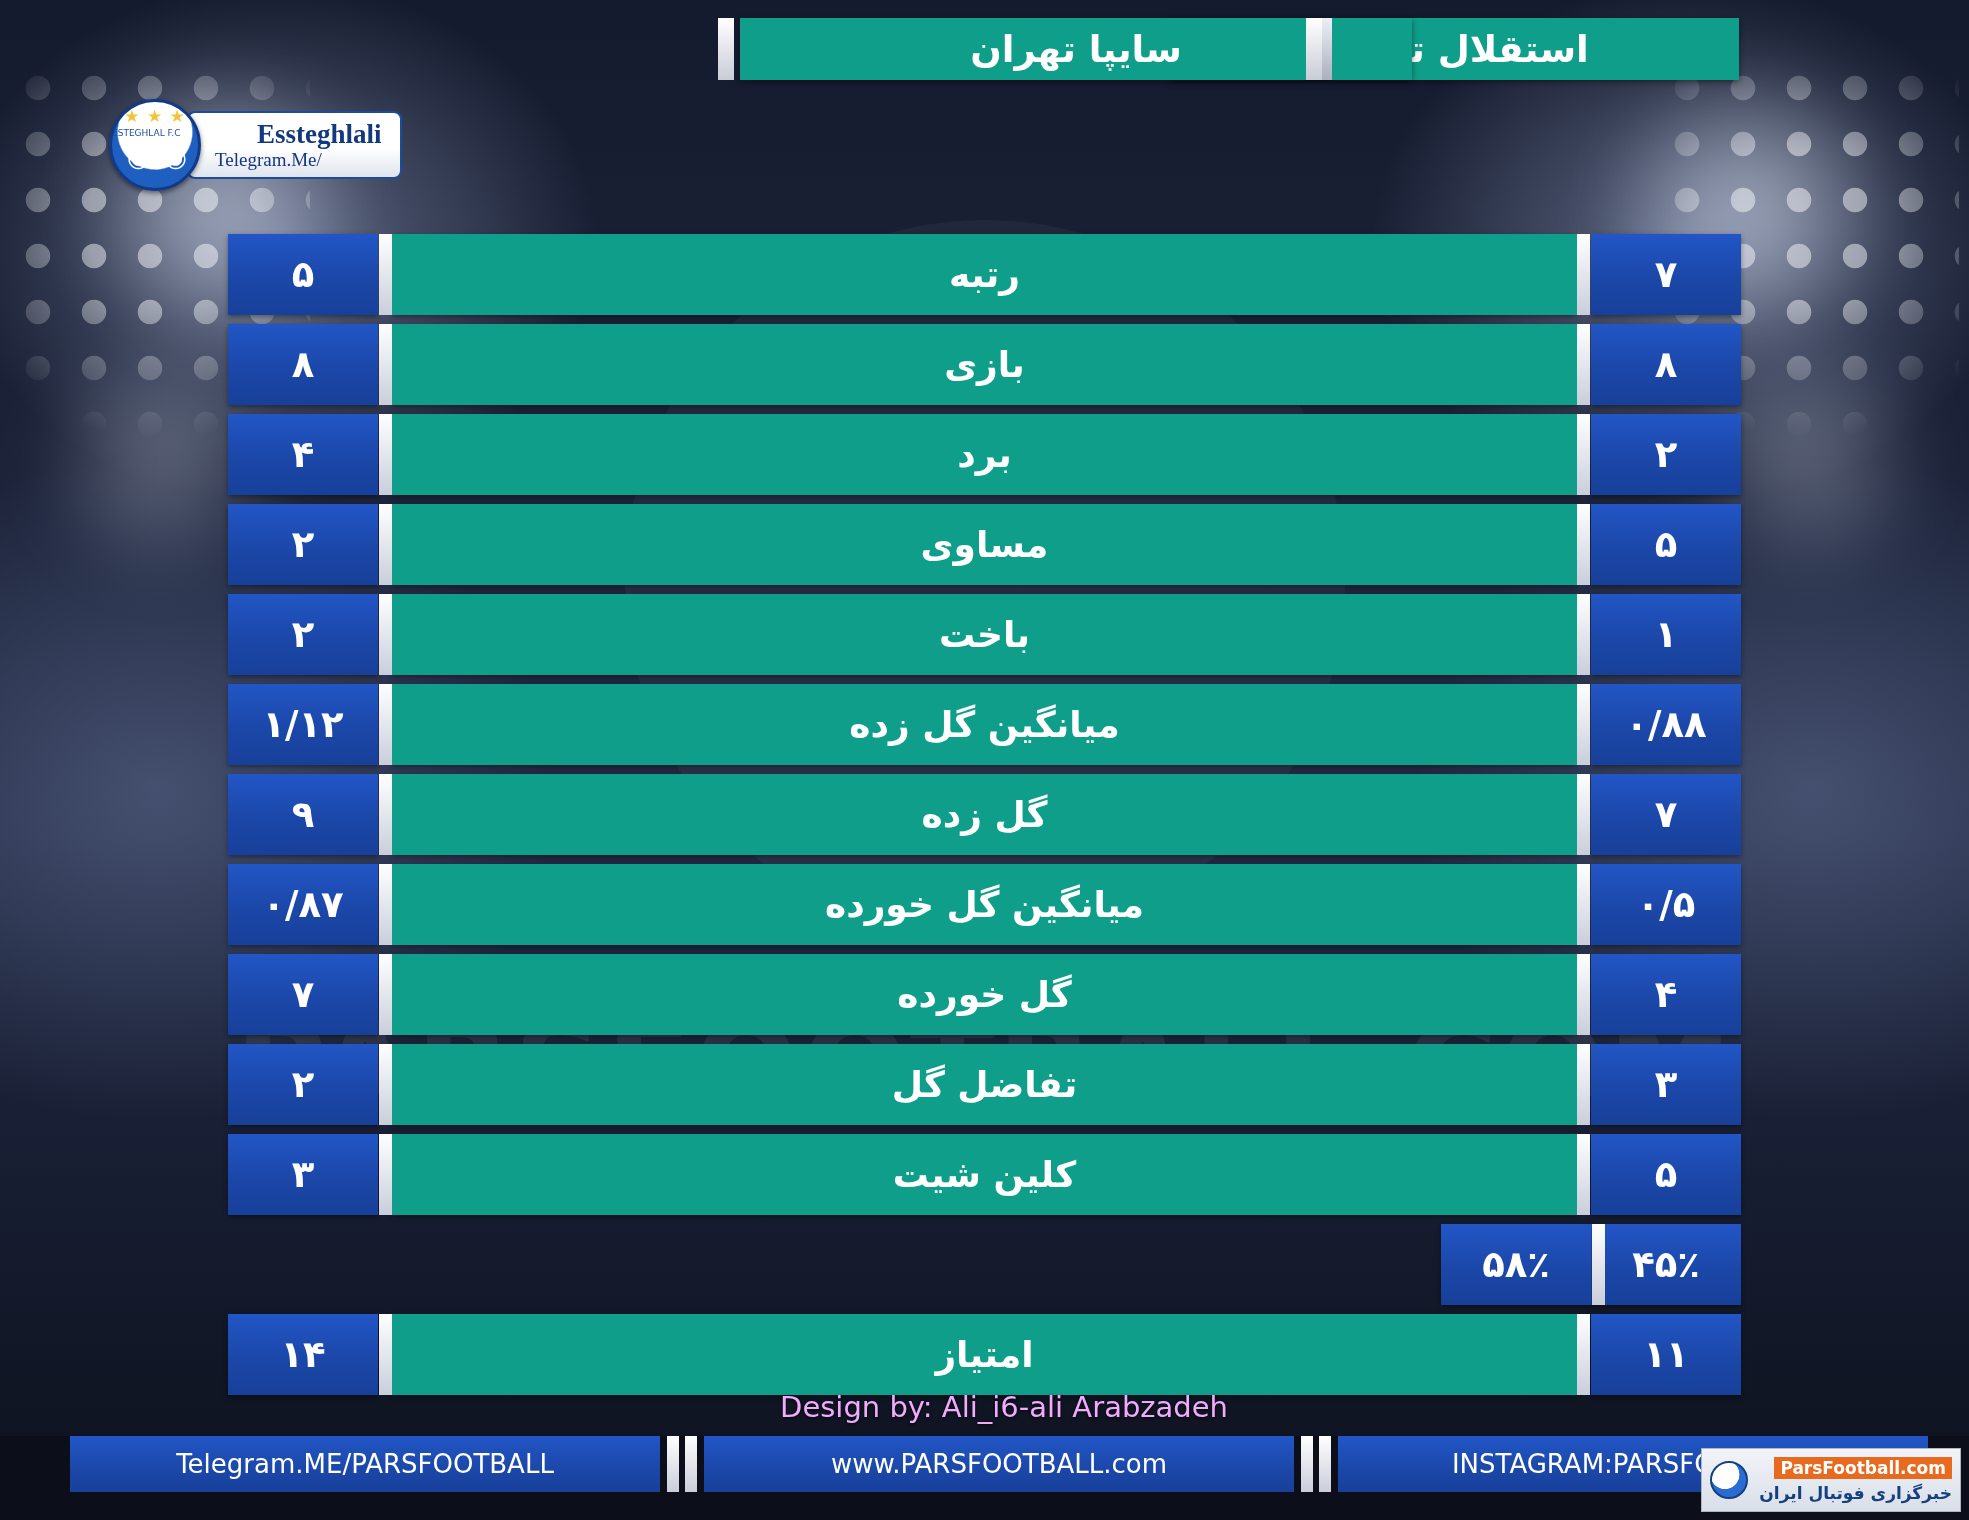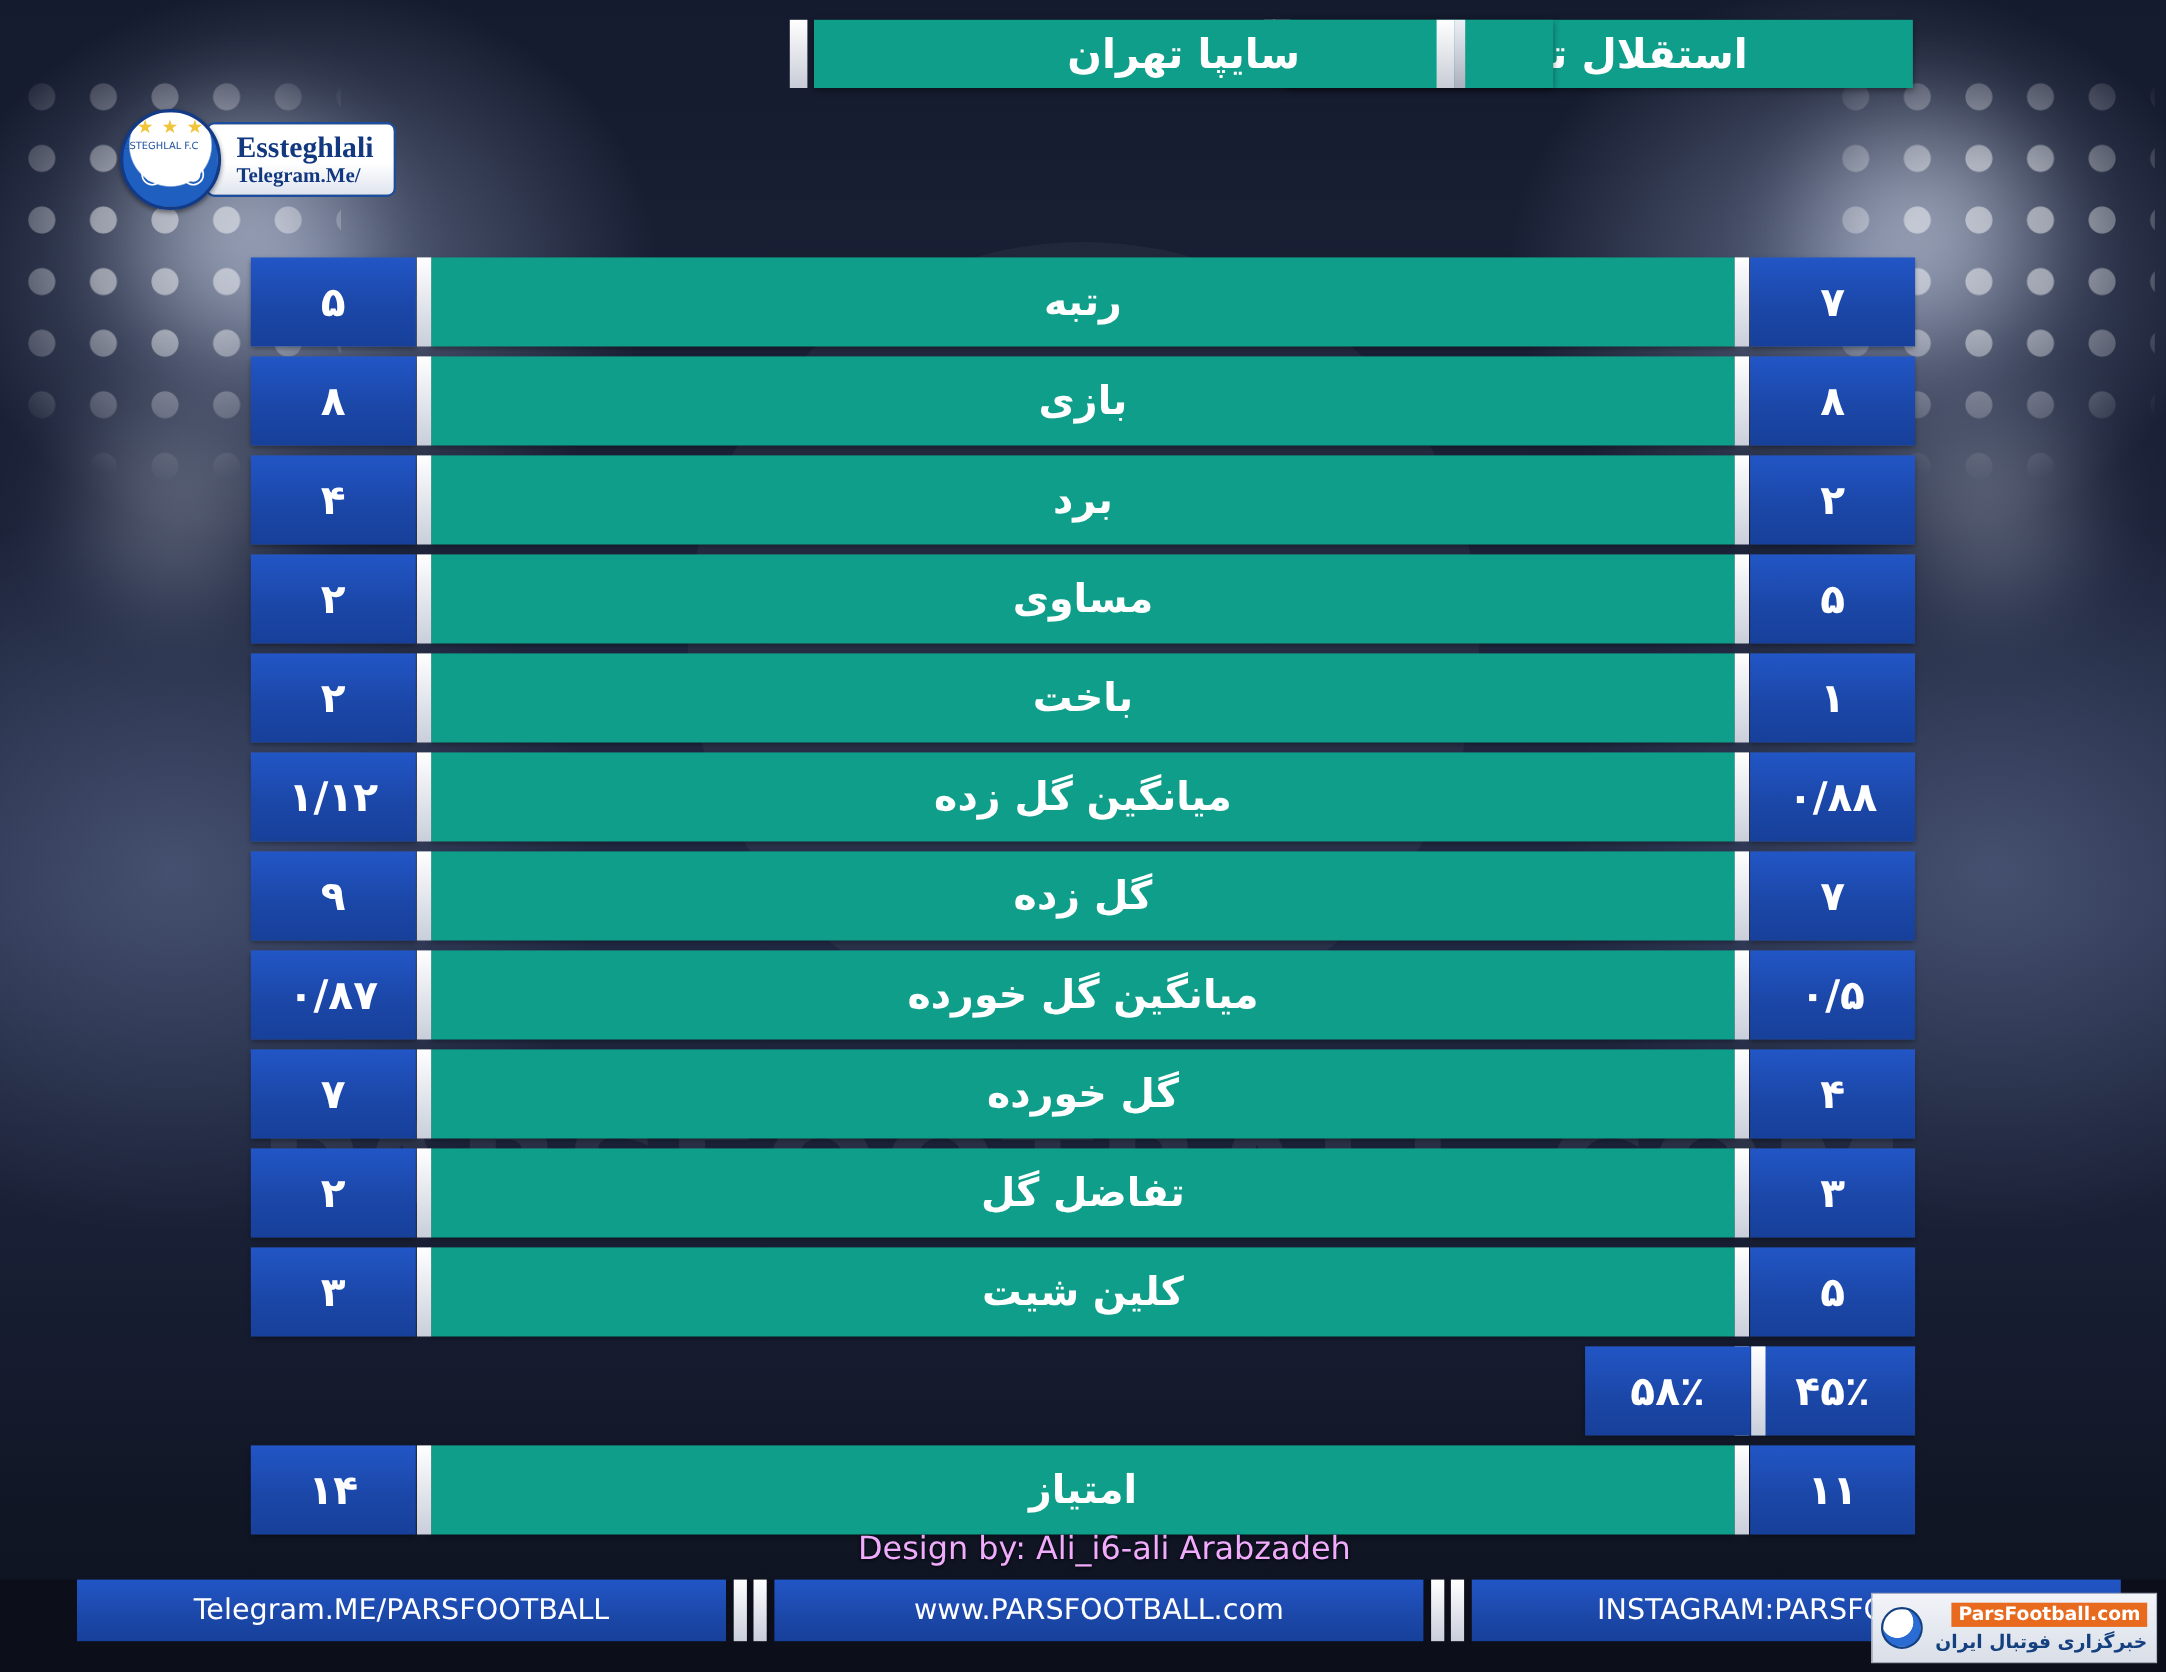--- a/index.html
+++ b/index.html
@@ -157,23 +157,24 @@
     margin-left: -14px;
     background: linear-gradient(180deg, #ffffff 0 55%, #dfe4ee 100%);
     border: 2px solid #1b4d9e;
     border-radius: 8px;
     padding: 6px 18px 6px 26px;
     line-height: 1.12;
   }
   .badge-title {
     color: #12387f; font-weight: bold; font-size: 27px;
     font-family: "Liberation Serif", serif;
+    margin-left: 42px;
   }
   .badge-sub {
-    color: #12387f; font-size: 19px; font-weight: bold;
+    color: #12387f; font-size: 19px; font-weight: normal;
     font-family: "Liberation Serif", serif;
   }
 
   
   .table {
     position: absolute;
     left: 228px;
     right: 228px;
     top: 234px;
     display: flex;

